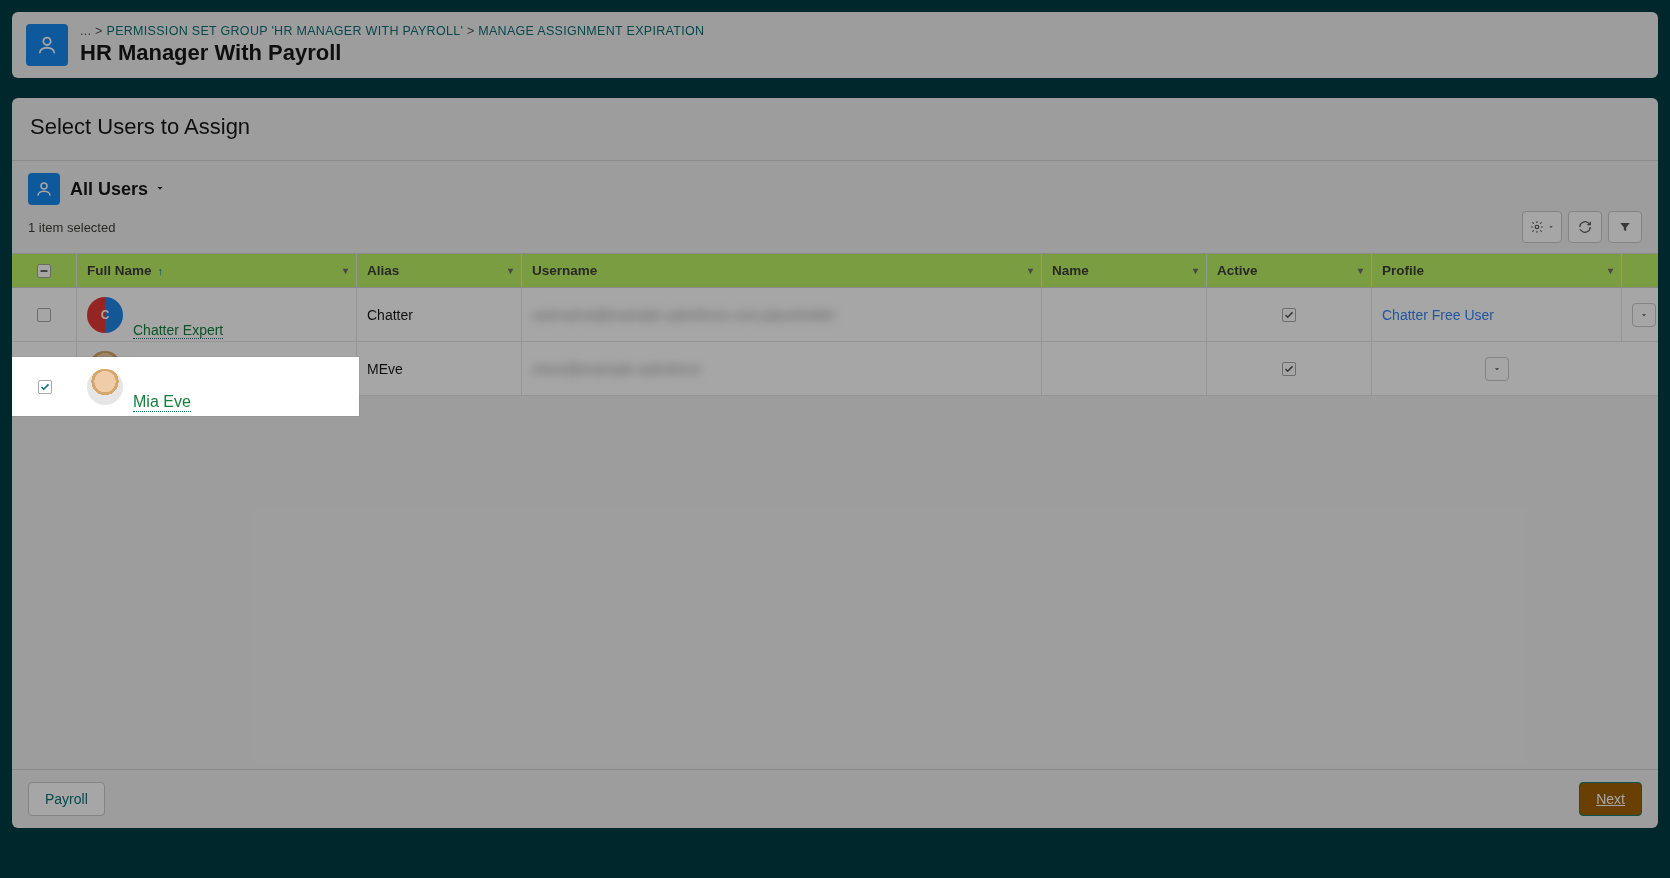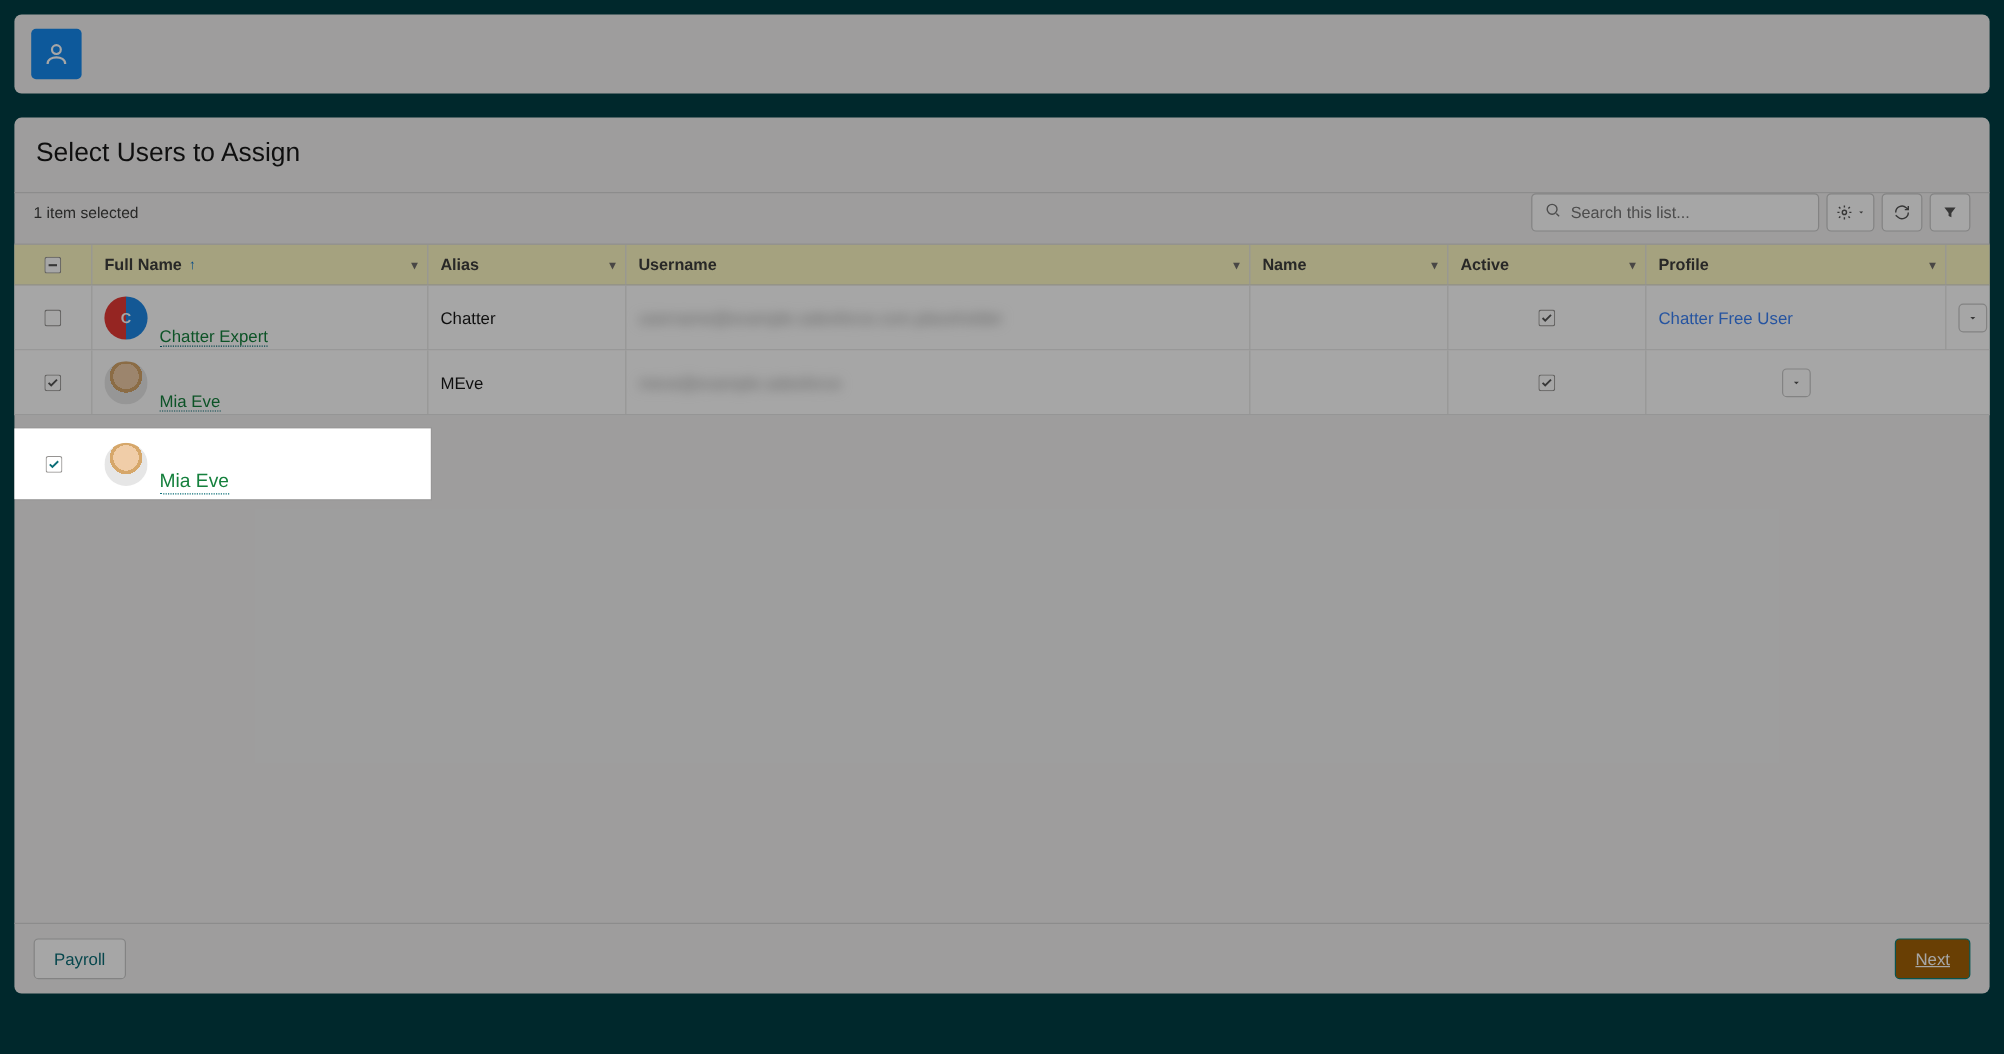--- a/index.html
+++ b/index.html
@@ -120,21 +120,21 @@
   color: #555;
   cursor: pointer;
 }
 .gear-btn { width: 40px; }
 
 .table { border-top: 1px solid #d8d8d8; }
 
 .thead {
   display: grid;
   grid-template-columns: 65px 280px 165px 520px 165px 165px 250px 44px;
-  background: #fef9c3;
+  background: #bef264;
   border-bottom: 1px solid #d5d5d5;
   color: #3e3e3c;
   font-weight: 600;
   font-size: 13.5px;
   height: 34px;
 }
 .th, .td { display: flex; align-items: center; padding: 0 10px; border-right: 1px solid #e7e7e5; height: 100%; position: relative; }
 .th:last-child, .td:last-child { border-right: none; }
 .th .sort-up { color: #0070d2; margin-left: 6px; font-size: 11px; }
 .th .menu-caret { position: absolute; right: 8px; color: #706e6b; font-size: 10px; }
@@ -213,38 +213,55 @@
 </head>
 <body>
 
 <div class="card card-header">
   <div class="header-icon">
     <svg width="22" height="22" viewBox="0 0 24 24" fill="none" stroke="#fff" stroke-width="2">
       <circle cx="12" cy="8" r="4"></circle>
         <path d="M4 21c0-4 4-6 8-6s8 2 8 6"></path>
     </svg>
   </div>
+  <div>
+    <div class="breadcrumb">
+      <span>...</span>
+      <span class="sep">&gt;</span>
+      <a href="#">PERMISSION SET GROUP 'HR MANAGER WITH PAYROLL'</a>
+      <span class="sep">&gt;</span>
+      <a href="#">MANAGE ASSIGNMENT EXPIRATION</a>
+    </div>
+    <h1 class="page-title">HR Manager With Payroll</h1>
+  </div>
 </div>
 
 <div class="card card-body">
   <div class="section-title">Select Users to Assign</div>
 
+  <div class="list-header">
+    <div class="list-icon">
+      <svg width="18" height="18" viewBox="0 0 24 24" fill="none" stroke="#fff" stroke-width="2">
+        <circle cx="12" cy="8" r="4"></circle>
+          <path d="M4 21c0-4 4-6 8-6s8 2 8 6"></path>
+      </svg>
+    </div>
+    <div style="display:flex;align-items:center;cursor:pointer">
+      <span class="list-name">All Users</span>
+      <span class="down-caret">
+        <svg width="12" height="12" viewBox="0 0 24 24" fill="#181818">
+            <path d="M7 10l5 5 5-5z"></path>
+          </svg>
+      </span>
+    </div>
+  </div>
 
   <div class="sub-row">
     <div class="selected-count">1 item selected</div>
     <div class="actions">
-      <div class="search-box">
-        <span>
-          <svg width="14" height="14" viewBox="0 0 24 24" fill="none" stroke="#777" stroke-width="2">
-              <circle cx="11" cy="11" r="7"></circle>
-              <path d="M21 21l-4-4"></path>
-            </svg>
-        </span>
-        <input type="text" placeholder="Search this list..." style="">
-      </div>
       <div class="icon-btn gear-btn">
         <svg width="14" height="14" viewBox="0 0 24 24" fill="none" stroke="#555" stroke-width="2">
             <circle cx="12" cy="12" r="3"></circle>
             <path d="M12 2v3M12 19v3M4.2 4.2l2.1 2.1M17.7 17.7l2.1 2.1M2 12h3M19 12h3M4.2 19.8l2.1-2.1M17.7 6.3l2.1-2.1"></path>
           </svg>
         <svg width="8" height="8" viewBox="0 0 24 24" fill="#555" style="margin-left:3px">
             <path d="M7 10l5 5 5-5z"></path>
           </svg>
       </div>
       <div class="icon-btn">

